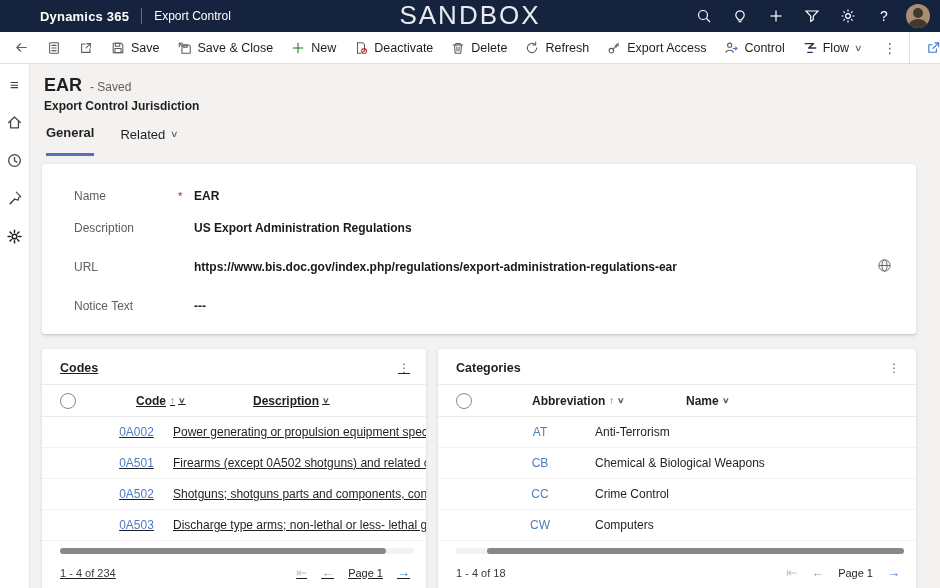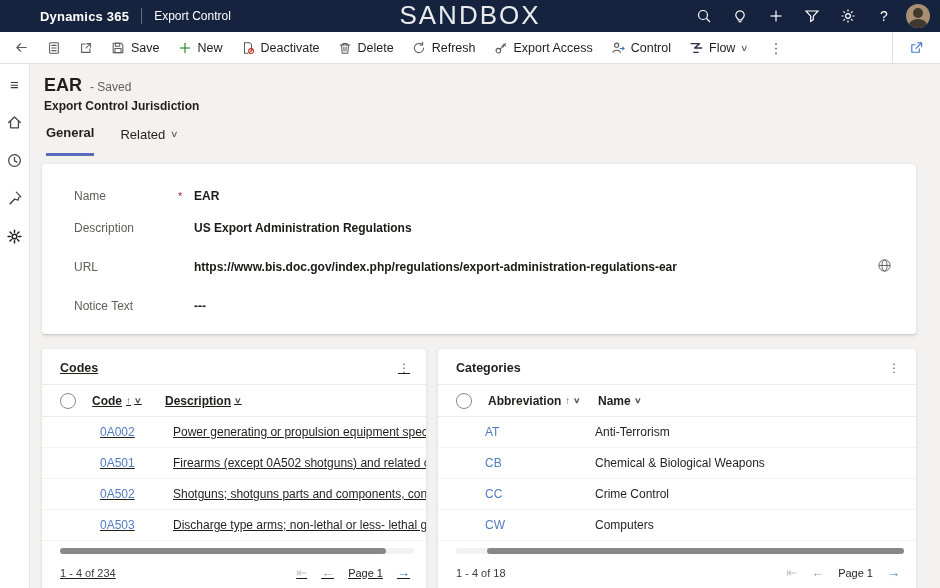--- a/index.html
+++ b/index.html
@@ -66,28 +66,28 @@
   
   .grids { display:flex; gap:12px; margin:15px 24px 0 12px; }
   .grid-card { padding:10px 0 6px; }
   .grid-codes { width:384px;text-decoration:underline; }
   .grid-cats  { flex:1; }
   .g-title-row { display:flex; justify-content:space-between; align-items:center; padding:2px 16px 9px 18px; border-bottom:1px solid #edebe9; }
   .g-title { font-size:12.5px; font-weight:700; }
   .g-more { color:#605e5c; font-size:12px; cursor:pointer; }
   .g-header { display:flex; align-items:center; height:32px; padding:0 12px 0 18px; border-bottom:1px solid #edebe9; font-size:12px; font-weight:700; }
   .g-circle { width:16px; height:16px; border:1px solid #8a8886; border-radius:50%; margin-right:16px; flex:none; cursor:pointer; }
-  .g-col { display:flex; align-items:center; gap:4px; cursor:pointer; }
+  .g-col { display:flex; align-items:center; gap:4px; cursor:pointer;margin-left:44px; }
   .sort-up { font-size:10px; color:#605e5c; }
   .col-chev { font-size:8px; color:#605e5c; transform:scaleX(1.3); }
   .col-code { width:73px; }
   .col-abbr { width:110px; }
   .g-row { display:flex; align-items:center; height:31px; padding:0 0 0 58px; border-bottom:1px solid #f3f2f1; font-size:12px; overflow:hidden; }
   .cats .g-row { padding-left:47px; }
-  .g-link { color:#4f7cc0; width:73px; flex:none; cursor:pointer; }
+  .g-link { color:#4f7cc0; width:73px; flex:none; cursor:pointer;text-align:center; }
   .cats .g-link { width:110px; }
   .g-text { flex:1; white-space:nowrap; overflow:hidden; text-overflow:clip; color:#201f1e; }
   .g-scroll { height:6px; background:#f3f2f1; border-radius:3px; margin:7px 12px 0 18px; position:relative; cursor:pointer; }
   .g-thumb { position:absolute; top:0; height:6px; background:#8a8886; border-radius:3px; }
   .thumb-codes { left:0; width:92%; }
   .thumb-cats { left:7%; width:93%; }
   .g-pager { display:flex; align-items:center; padding:11px 16px 6px 18px; font-size:11px; color:#3b3a39; }
   .pg-count { flex:1; }
   .pg-ctrl { display:flex; align-items:center; gap:14px; }
   .pg-first { color:#c8c6c4; font-size:13px; cursor:default; }
@@ -162,20 +162,29 @@
   <div class="cmd">
     <svg width="14" height="14" viewBox="0 0 16 16">
         <path d="M2.5 2.5h9l2 2v9h-11z"></path>
         <rect x="5" y="2.5" width="5" height="3.5"></rect>
         <rect x="4.5" y="8.5" width="7" height="5"></rect>
       </svg>
     <span>Save</span>
   </div>
   <div class="cmd">
     <svg width="14" height="14" viewBox="0 0 16 16">
+        <path d="M4.5 4.5h8l1.5 1.5v8h-9.5z"></path>
+        <rect x="6.5" y="4.5" width="4" height="2.5"></rect>
+        <path d="M1.5 6.5v-4h4"></path>
+        <path d="M1.5 2.5L5 6"></path>
+      </svg>
+    <span>Save &amp; Close</span>
+  </div>
+  <div class="cmd">
+    <svg width="14" height="14" viewBox="0 0 16 16">
         <line class="green" x1="8" y1="2.5" x2="8" y2="13.5"></line>
         <line class="green" x1="2.5" y1="8" x2="13.5" y2="8"></line>
       </svg>
     <span>New</span>
   </div>
   <div class="cmd">
     <svg width="14" height="14" viewBox="0 0 16 16">
         <path d="M4 2h6l2 2v7"></path>
         <path d="M4 2v12h4"></path>
         <circle class="red" cx="11.5" cy="11.5" r="2.8"></circle>

